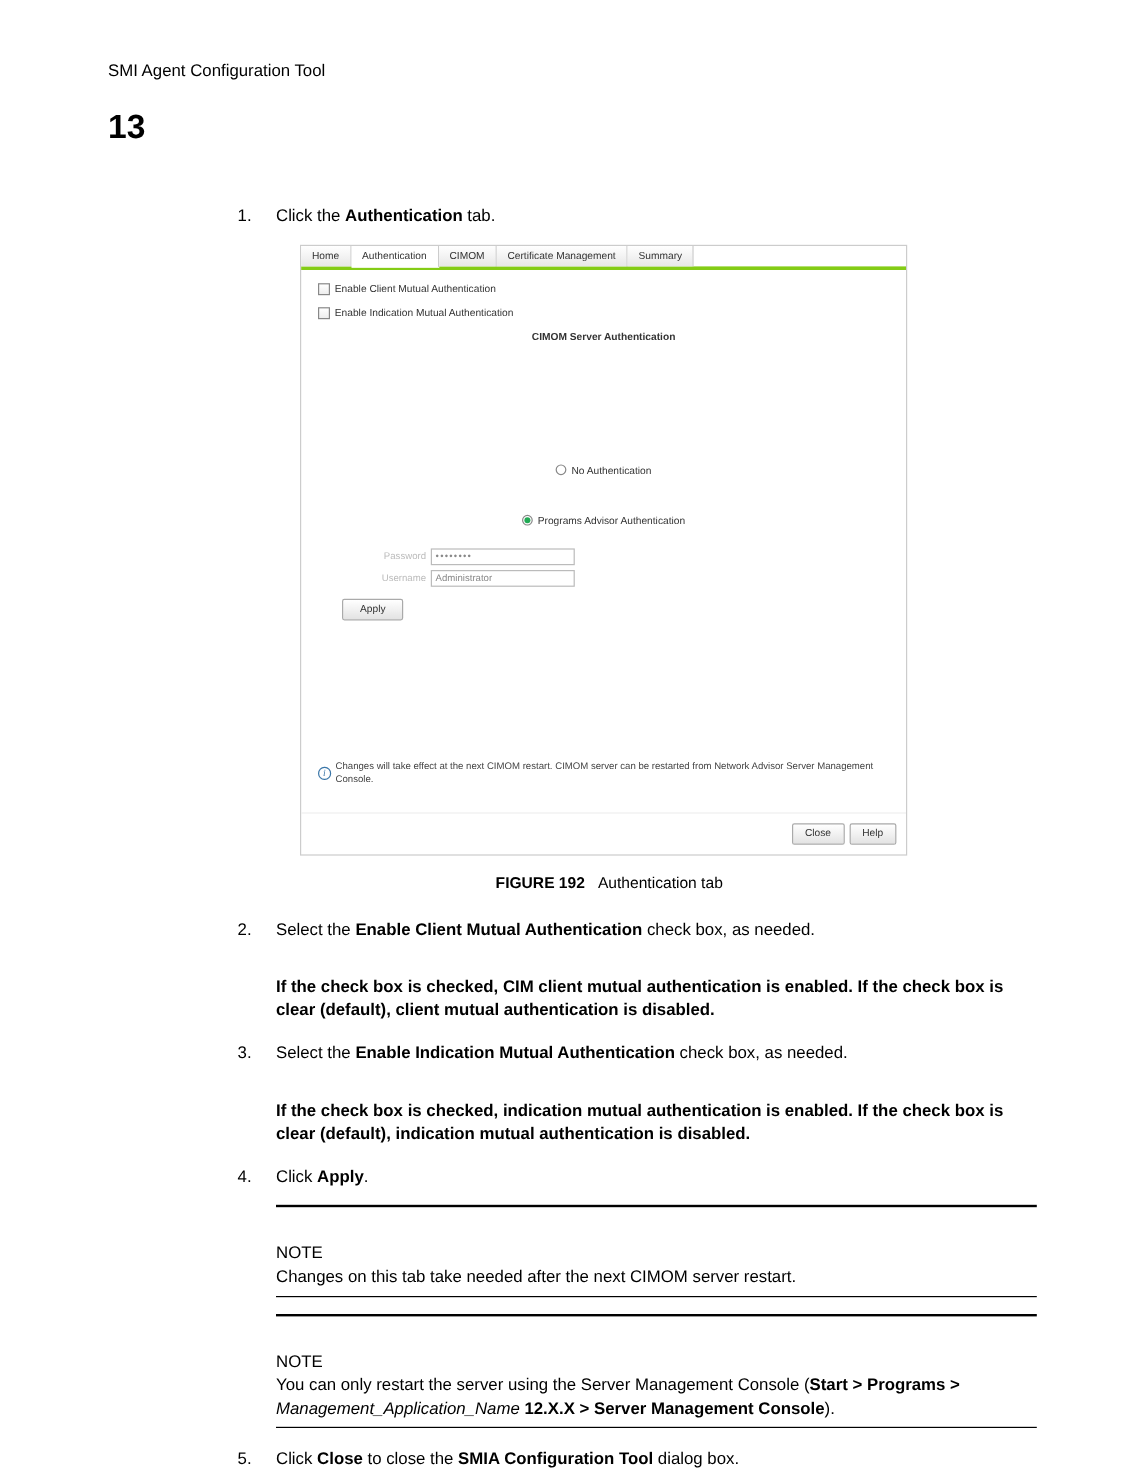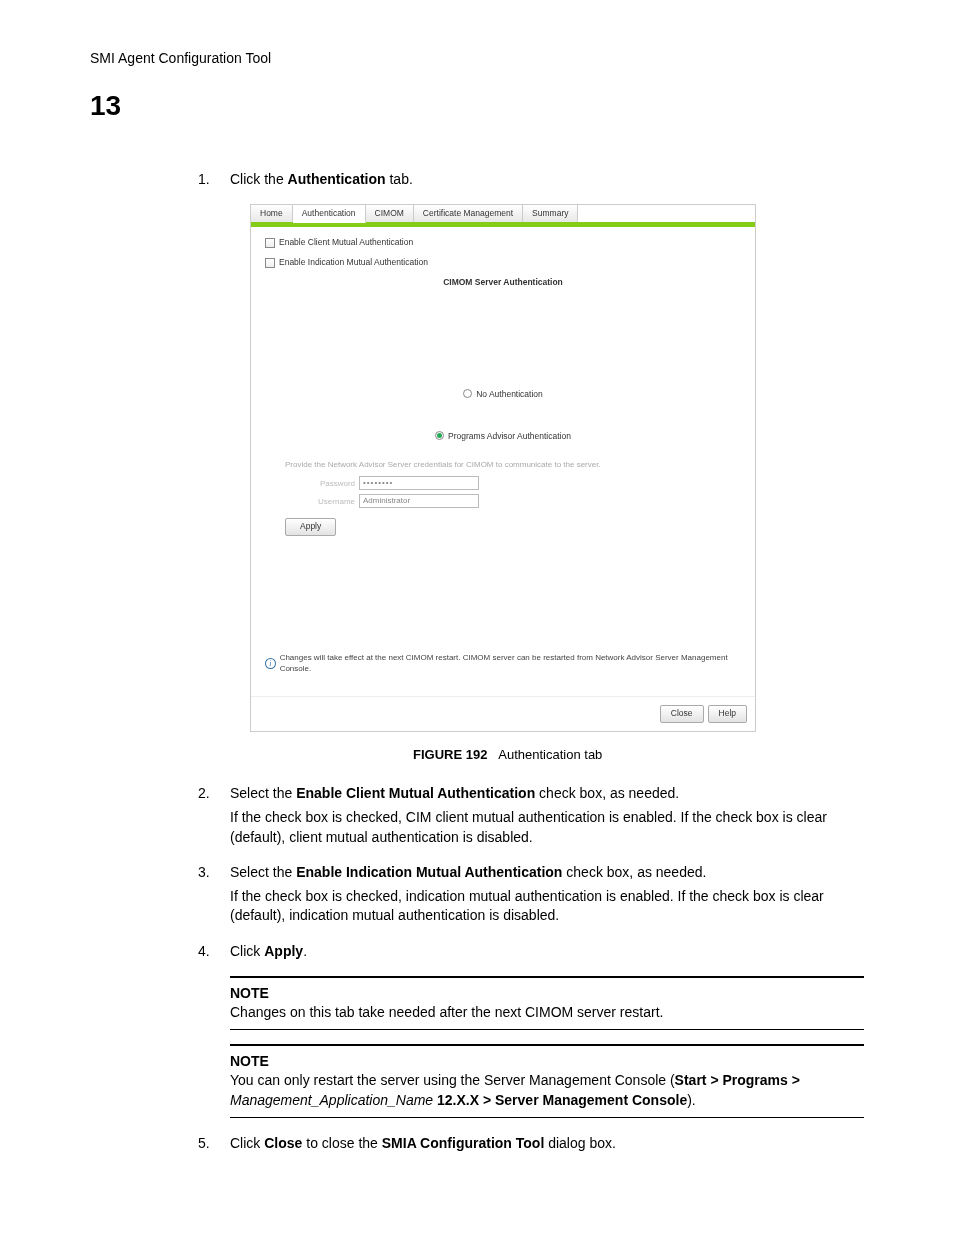--- a/index.html
+++ b/index.html
@@ -26,38 +26,38 @@
   .header-title { font-size: 14px; }
   .header-num { font-size: 28px; font-weight: bold; }
 
   .ol { list-style: none; padding-left: 140px; }
   .ol > li { position: relative; margin-bottom: 16px; line-height: 1.4; }
   .ol > li .num {
     position: absolute;
     left: -32px;
     top: 0;
   }
-  .ol p { margin-top: 4px; }
+  .ol p { margin-top: 28px; font-weight: bold; }
   .bold { font-weight: bold; }
   .italic { font-style: italic; }
 
   
   .screenshot-wrap { margin: 14px 0 14px -110px; }
   .window {
     width: 506px;
     margin-left: 130px;
     border: 1px solid #ccc;
     background: #fff;
     font-size: 8.5px;
     color: #333;
     font-family: Arial, sans-serif;
   }
   .tabs {
     display: flex;
-    border-bottom: 5px solid #84cc16;
+    border-bottom: 3px solid #84cc16;
   }
   .tab {
     padding: 3px 9px;
     border-right: 1px solid #ccc;
     background: linear-gradient(#fff, #e7e7e7);
     cursor: default;
   }
   .tab.active { background: #fff; border-bottom: 1px solid #fff; margin-bottom: -1px; }
   .win-body {
     padding: 10px 14px 8px 14px;
@@ -104,21 +104,21 @@
 
   .fig-caption { margin: 12px 0 20px 160px; font-size: 13px; }
   .fig-caption .label { font-weight: bold; padding-left: 23px; }
 
   .note {
     border-top: 2px solid #000;
     border-bottom: 1px solid #000;
     padding: 6px 0;
     margin: 14px 0;
   }
-  .note .title { font-weight: bold; }
+  .note .title { font-weight: normal; margin-top: 22px; }
 </style>
 </head>
 <body>
 
 <div class="page">
   <div class="header">
     <span class="header-title">SMI Agent Configuration Tool</span>
     <span class="header-num">13</span>
   </div>
 
@@ -153,21 +153,20 @@
                 <span>No Authentication</span>
               </span>
               <span class="radio">
                 <span class="radio-outer">
                     <span class="radio-inner"></span>
                   </span>
                 <span>Programs Advisor Authentication</span>
               </span>
             </div>
             <div class="cred-block">
-              <div class="cred-hint">Provide the Network Advisor Server credentials for CIMOM to communicate to the server.</div>
               <div class="field-row">
                 <span class="field-label">Password</span>
                 <div class="field-input pw-dots">••••••••</div>
               </div>
               <div class="field-row">
                 <span class="field-label">Username</span>
                 <div class="field-input">Administrator</div>
               </div>
               <div class="btn">Apply</div>
             </div>

